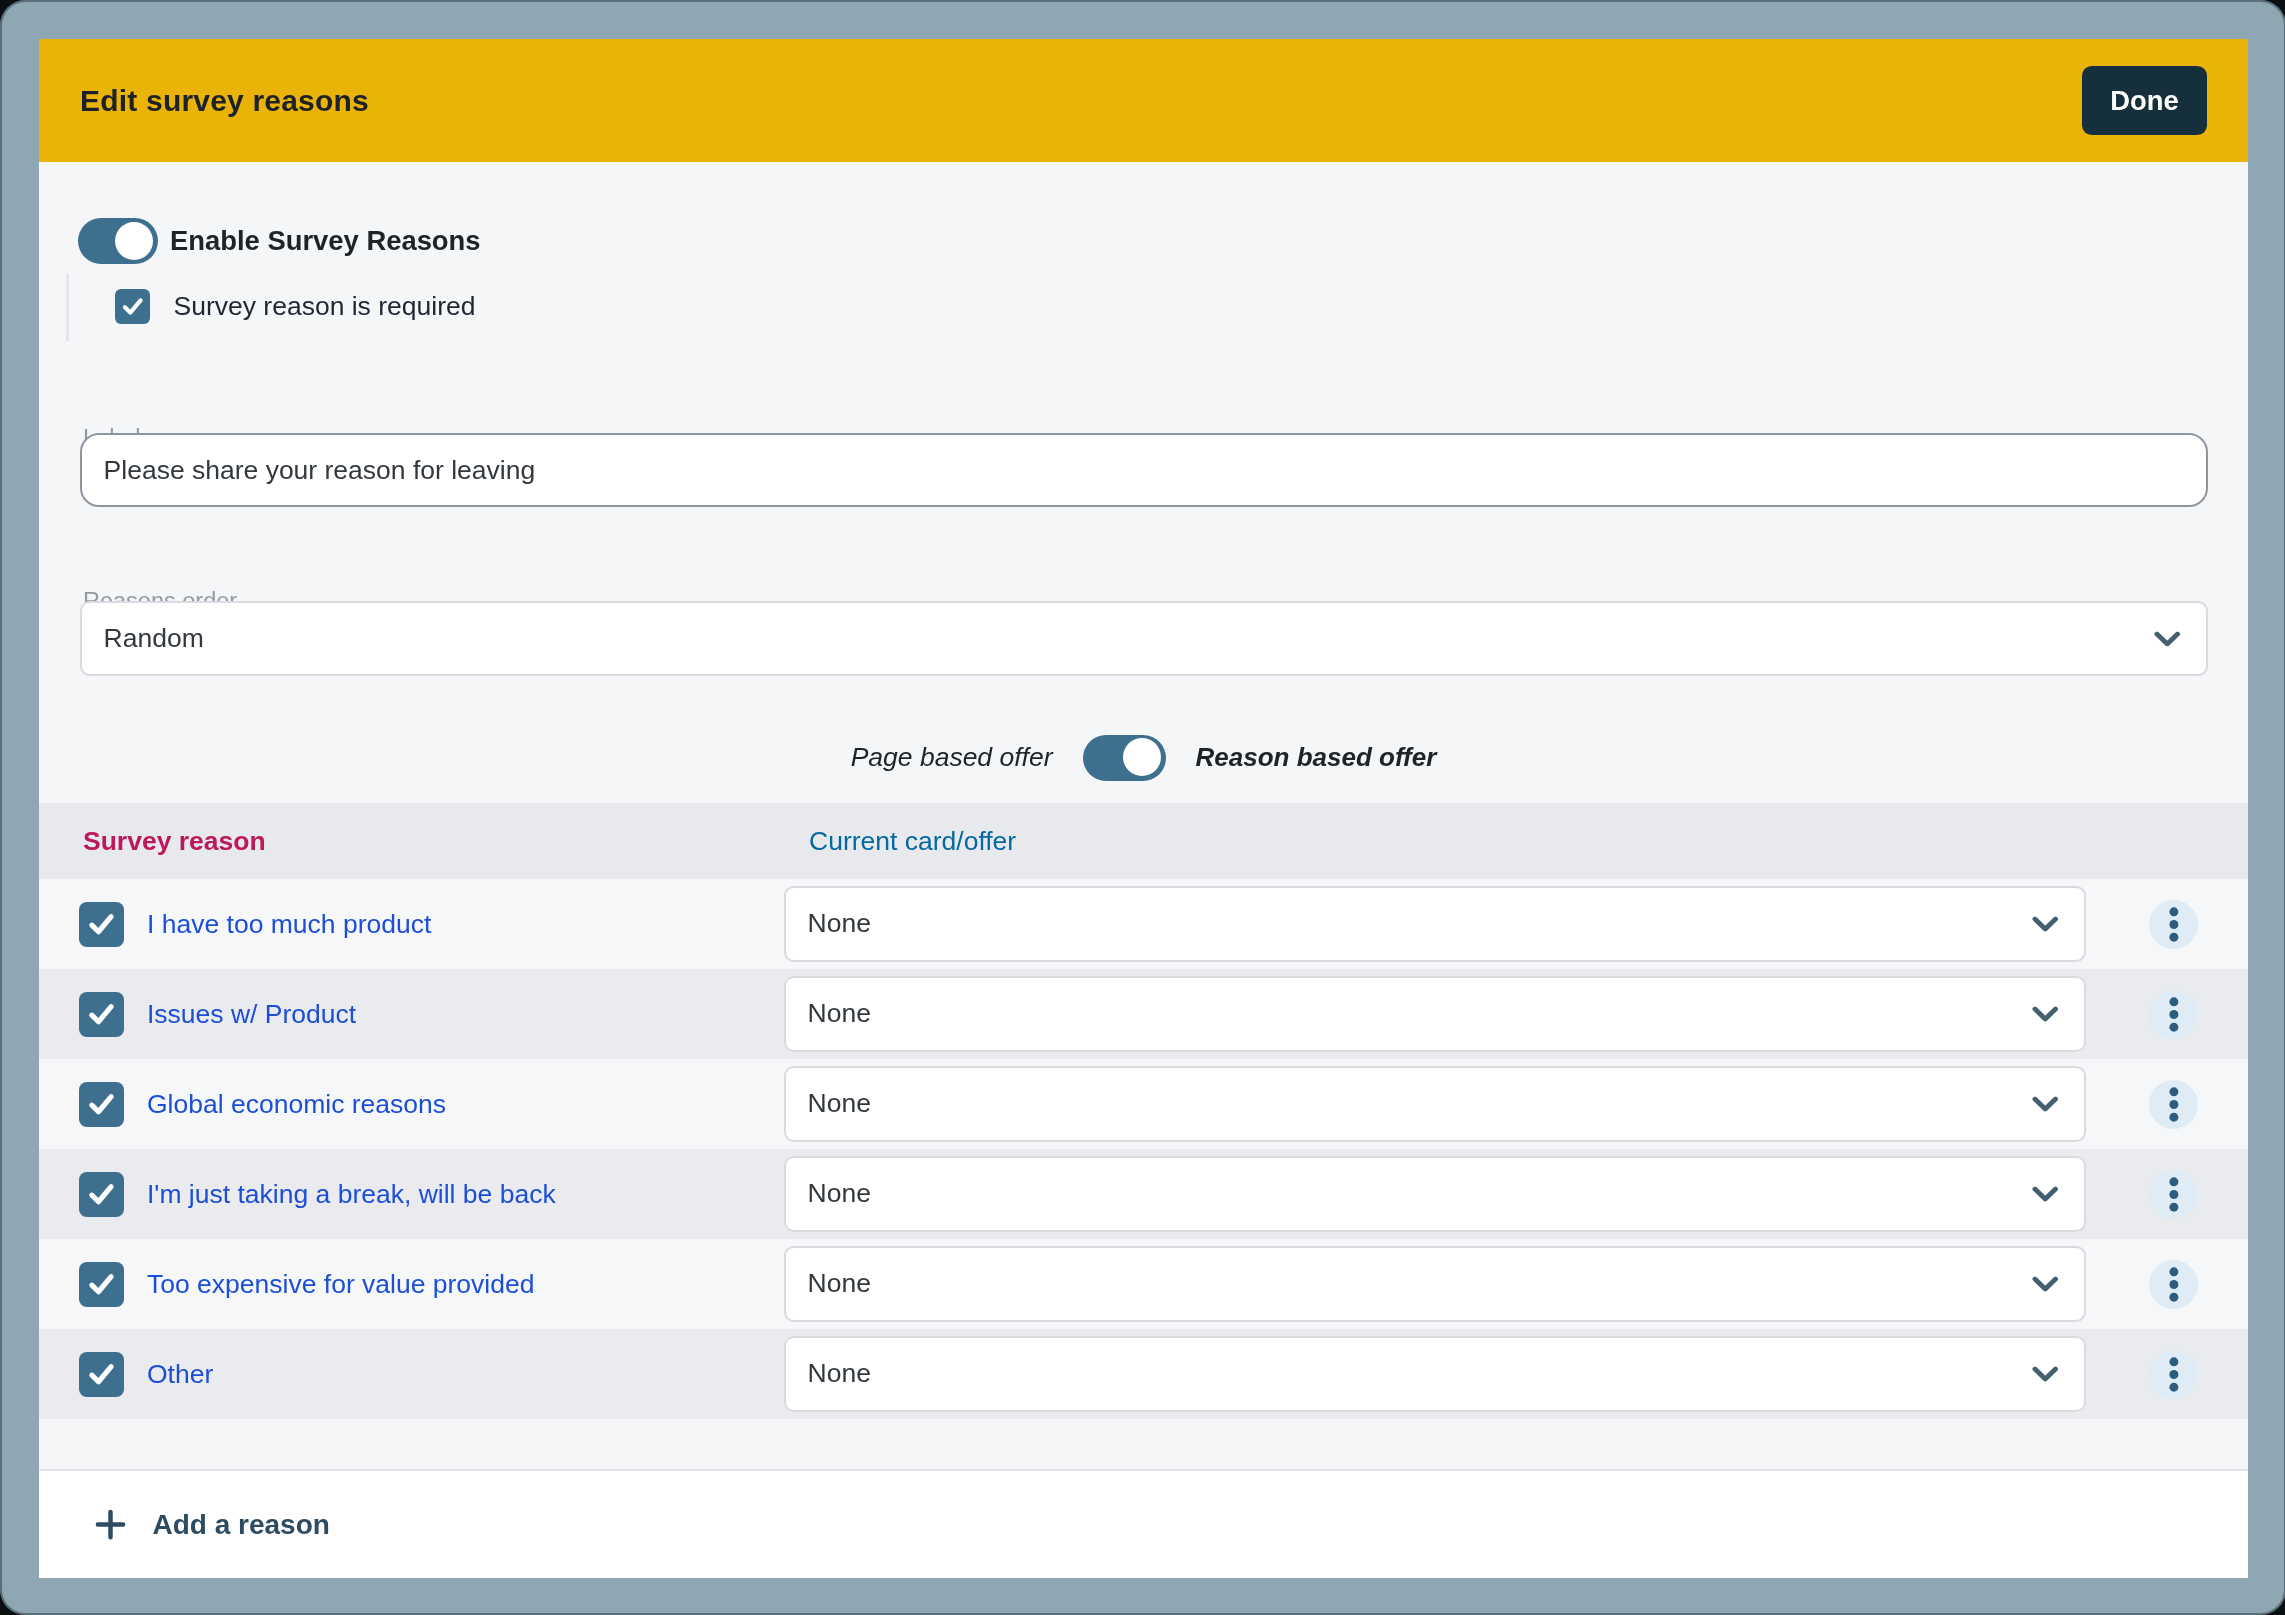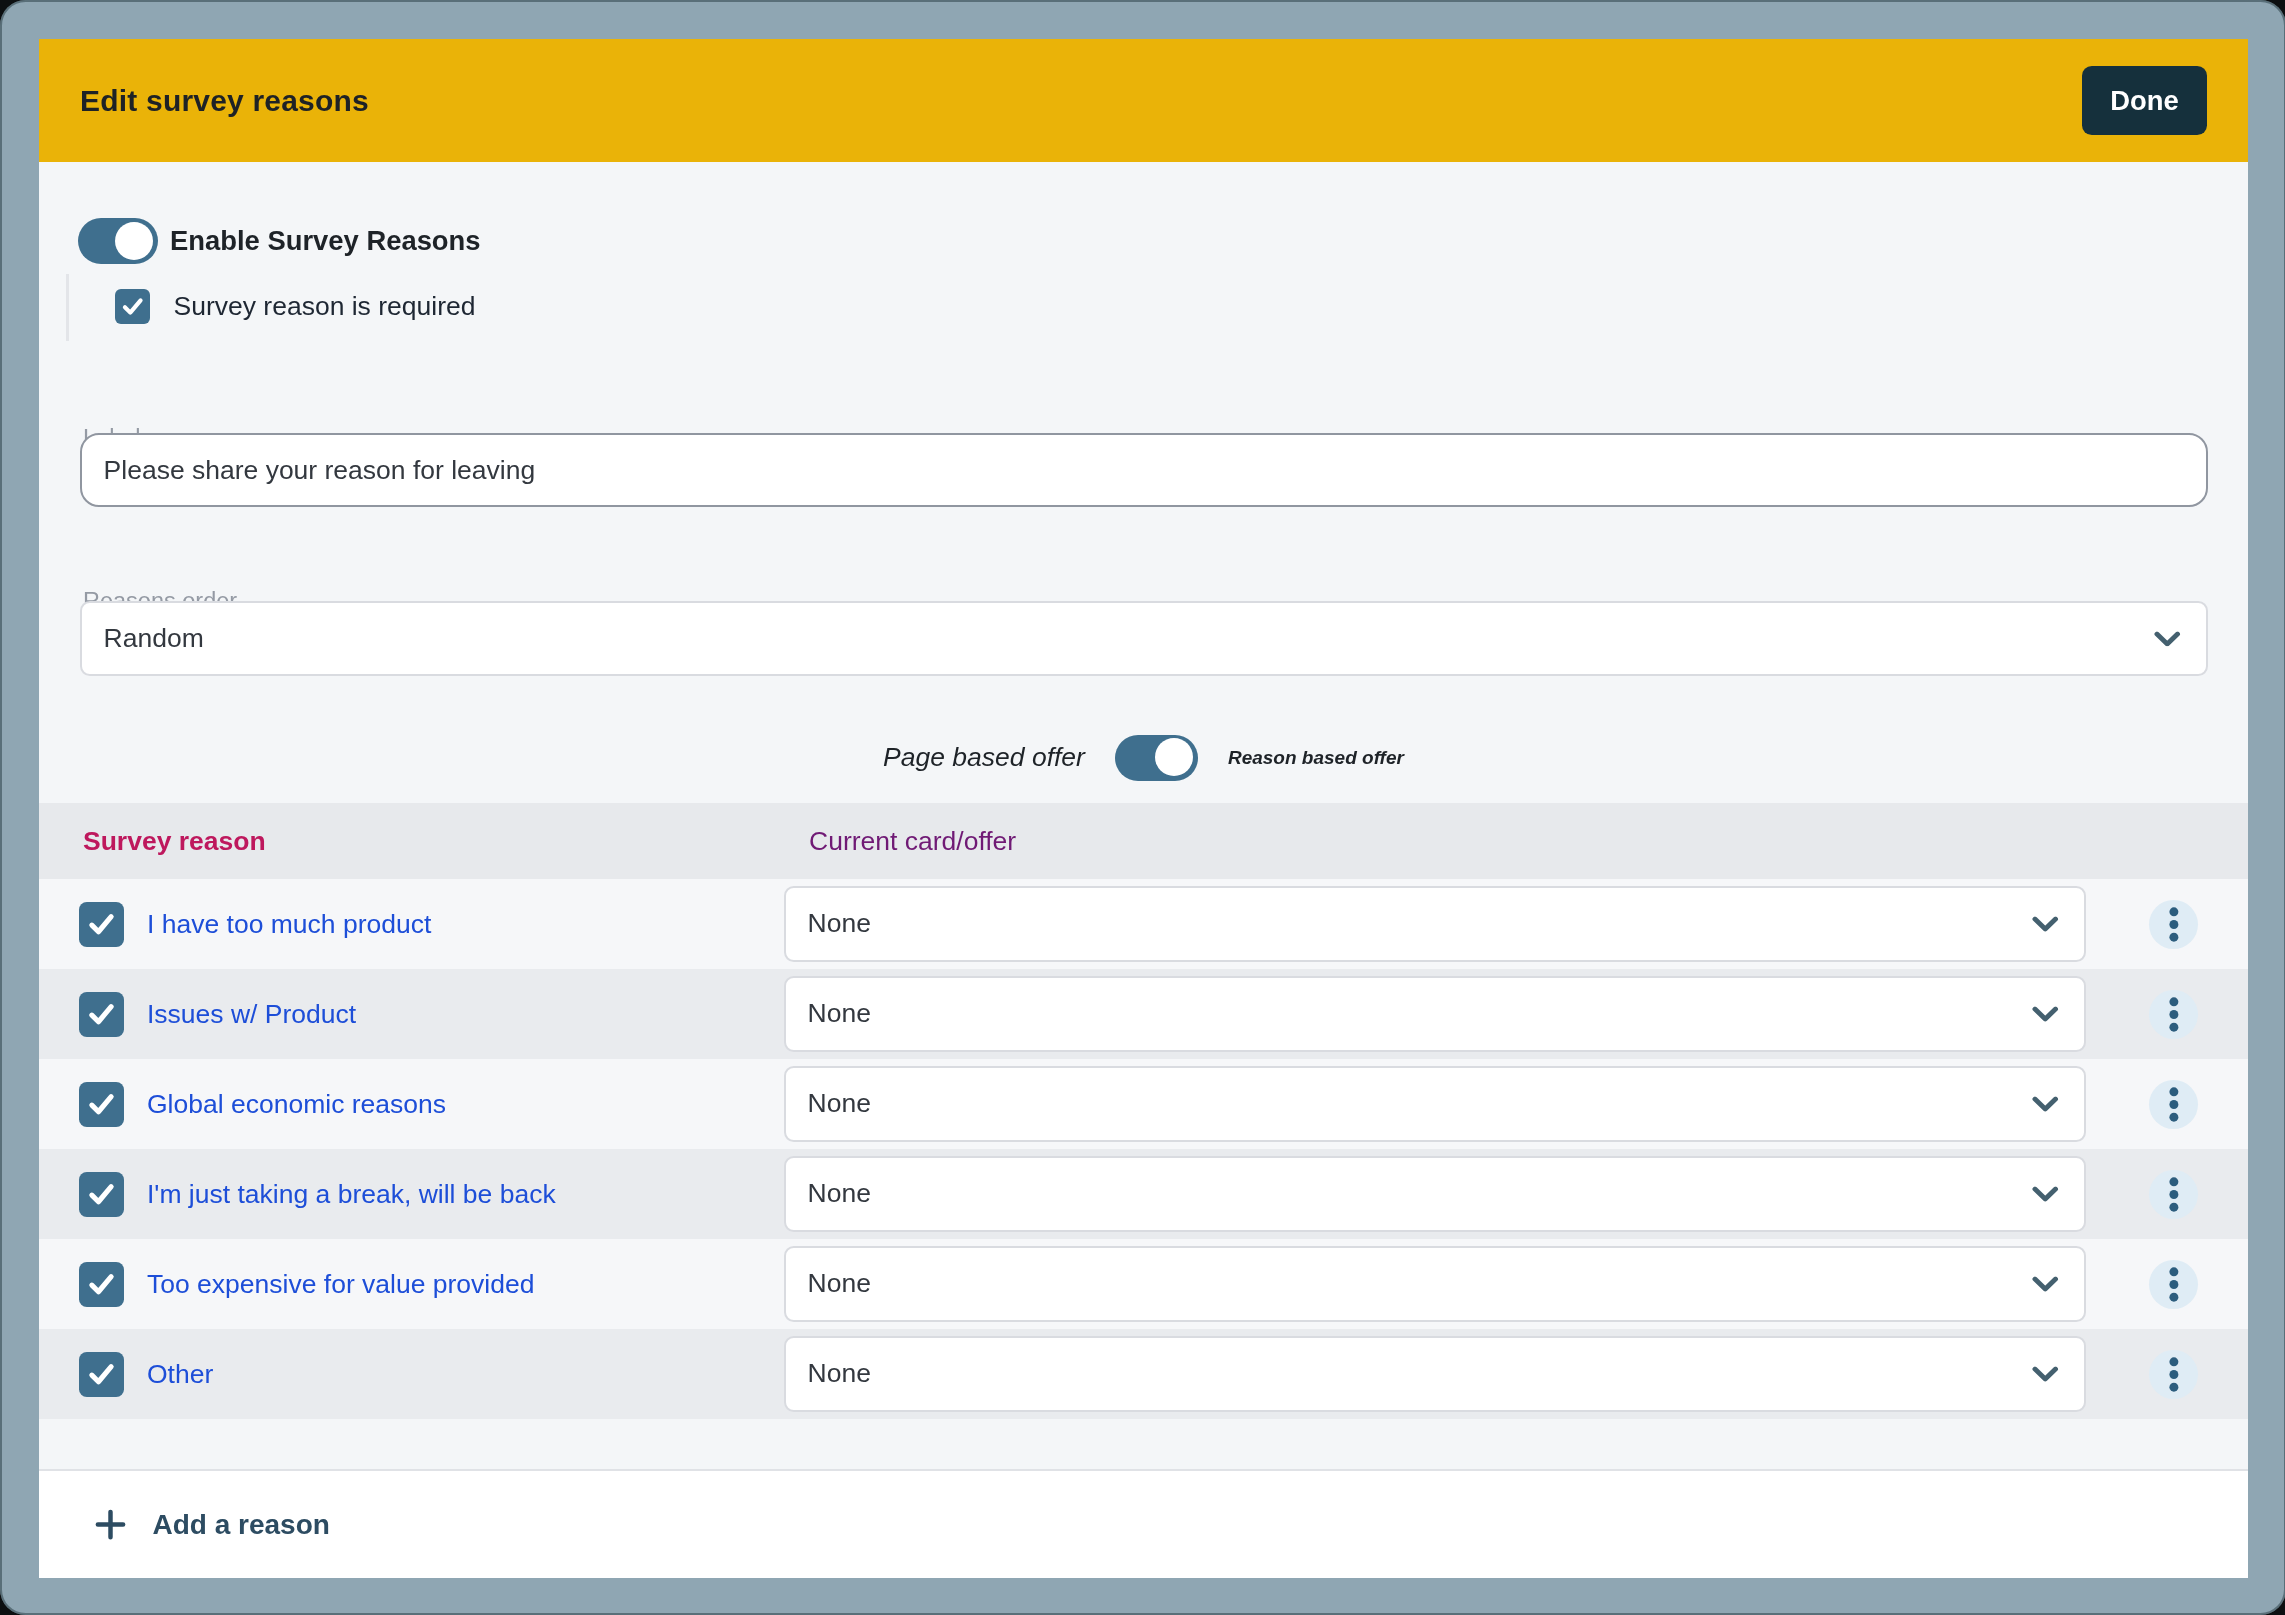--- a/index.html
+++ b/index.html
@@ -61,33 +61,33 @@
     position:absolute;left:21.6px;top:0;height:100%;display:flex;align-items:center;
     font-size:26.5px;color:#33383f;
   }
   .chevron{position:absolute;right:25.5px;top:50%;transform:translateY(-50%);}
   
   .offer-row{
     position:absolute;left:0;top:694px;width:100%;height:49px;
     display:flex;align-items:center;justify-content:center;gap:30px;font-style:italic;
   }
   .offer-left{font-size:26.5px;color:#1e2328;}
-  .offer-right{font-size:19px;font-weight:bold;color:#1e2328;}
+  .offer-right{font-size:26px;font-weight:bold;color:#1e2328;}
   .offer-toggle{width:83px;height:46px;}
   
   .table-header{
     position:absolute;left:0;top:764px;width:100%;height:76px;background:#e7e9ec;
   }
   .col-reason{
     position:absolute;left:44px;top:0;height:100%;display:flex;align-items:center;
     font-size:26.5px;font-weight:bold;color:#be185d;
   }
   .col-offer{
     position:absolute;left:770px;top:0;height:100%;display:flex;align-items:center;
-    font-size:26.5px;color:#701a75;
+    font-size:26.5px;color:#0369a1;
   }
   .rows{position:absolute;left:0;top:840px;width:100%;}
   .t-row{position:relative;height:90px;}
   .t-row:nth-child(odd){background:#f6f7f9;}
   .t-row:nth-child(even){background:#e9ebee;}
   .row-check{position:absolute;left:40px;top:22.5px;width:45px;height:45px;border-radius:7.8px;}
   .row-label{
     position:absolute;left:108px;top:0;height:100%;display:flex;align-items:center;
     font-size:26.5px;color:#1d4ed8;
   }

